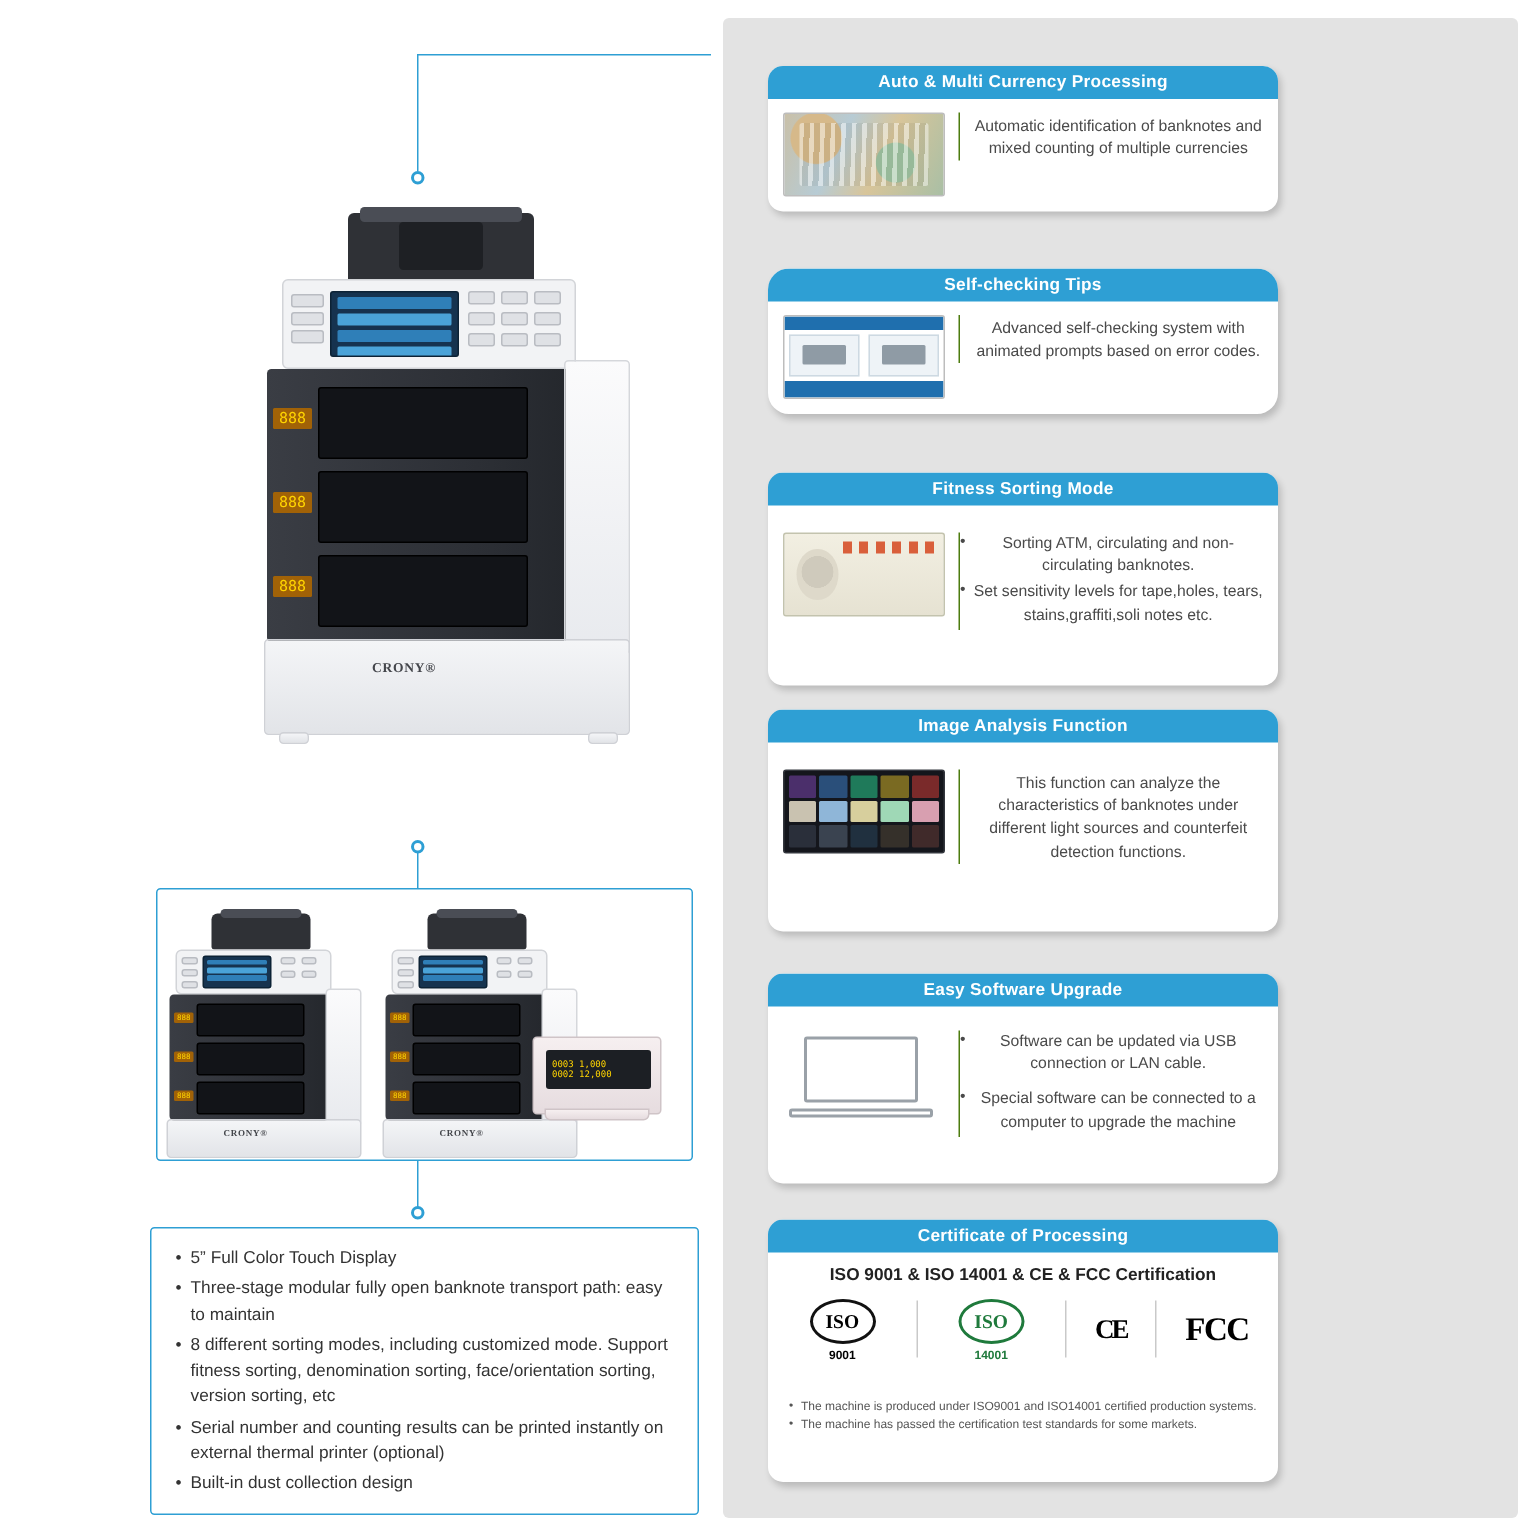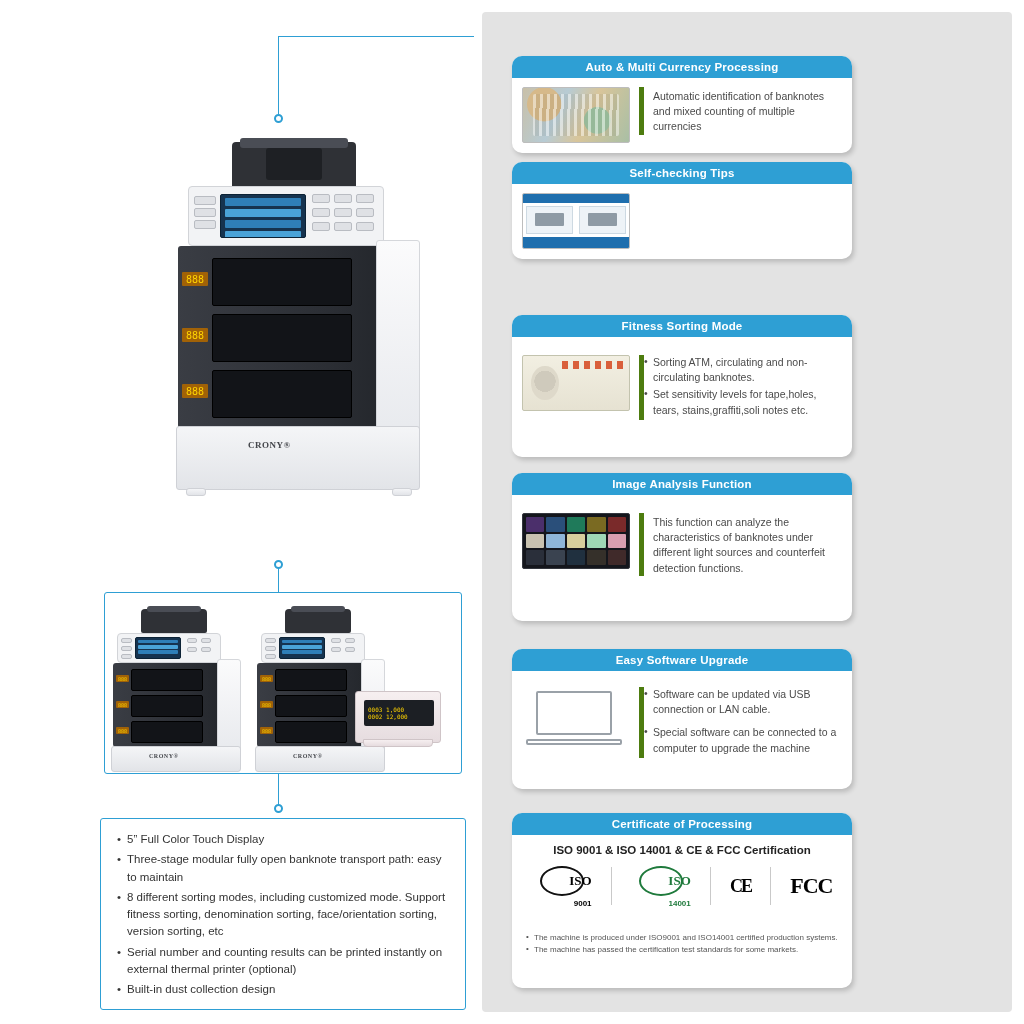--- a/index.html
+++ b/index.html
@@ -49,22 +49,23 @@
     align-items: flex-start;
   }
   .feature-text {
     font-size: 10.5px;
     color: #4a4a4a;
     line-height: 1.45;
     flex: 1;
     padding-top: 2px;
   }
   .divider-left {
-    border-left: 5px solid #4d7c0f;
+    border-left: 1px solid #4d7c0f;
     padding-left: 9px;
+    text-align: center;
   }
   .bullets { margin: 0; padding: 0; list-style: none; }
   .bullets li {
     font-size: 10.5px; color: #4a4a4a; line-height: 1.45;
     position: relative; padding-left: 9px; margin-bottom: 2px;
   }
   .bullets li:before {
     content: "•"; position: absolute; left: 0; top: -1px;
   }
 
@@ -147,21 +148,21 @@
   .cert-line {
     text-align: center; font-size: 11.5px; color: #222; font-weight: bold;
     padding: 9px 6px 6px 6px;
   }
   .cert-row {
     display: flex; align-items: center; justify-content: space-around;
     padding: 2px 10px 8px 10px;
   }
   .cert-sep { width: 1px; height: 38px; background: #c9c9c9; }
   .iso-badge {
-    width: 60px; height: 44px; position: relative; text-align: right; text-decoration: underline;
+    width: 60px; height: 44px; position: relative; text-align: center; text-decoration: underline;
   }
   .iso-badge .ring {
     position: absolute; left: 8px; top: 2px; width: 44px; height: 30px;
     border: 2px solid #111; border-radius: 50%;
   }
   .iso-badge .iso-text {
     position: absolute; left: 0; top: 9px; width: 60px;
     font-size: 13px; font-weight: bold; font-family: "Liberation Serif", serif;
   }
   .iso-badge .iso-num {
@@ -258,39 +259,40 @@
     display: flex; flex-direction: column; justify-content: center; padding-left: 4px;
   }
 </style>
 </head>
 <body>
 
 <div id="page">
 
   <div class="right-panel">
 
-    <div class="feature-card" style="top:44px;">
+    <div class="feature-card" style="top:32px;">
       <div class="feature-head">Auto &amp; Multi Currency Processing</div>
       <div class="feature-body">
         <div class="thumb thumb-money"></div>
         <div class="feature-text divider-left">Automatic identification of banknotes and mixed counting of multiple currencies</div>
       </div>
     </div>
 
-    <div class="feature-card" style="top:150px;">
+    <div class="feature-card" style="top:167px;border-radius:14px;">
       <div class="feature-head">Self-checking Tips</div>
       <div class="feature-body">
         <div class="thumb thumb-screen">
           <div class="tsbar"></div>
           <div class="tsrow">
               <div class="tscell"></div>
               <div class="tscell"></div>
             </div>
           <div class="tsfoot"></div>
         </div>
+        <div class="feature-text divider-left">Advanced self-checking system with animated prompts based on error codes.</div>
       </div>
     </div>
 
     <div class="feature-card" style="top:303px; height:142px;">
       <div class="feature-head">Fitness Sorting Mode</div>
       <div class="feature-body" style="padding-top:18px;">
         <div class="thumb thumb-note"></div>
         <ul class="bullets divider-left">
           <li>Sorting ATM, circulating and non-circulating banknotes.</li>
           <li>Set sensitivity levels for tape,holes, tears, stains,graffiti,soli notes etc.</li>

